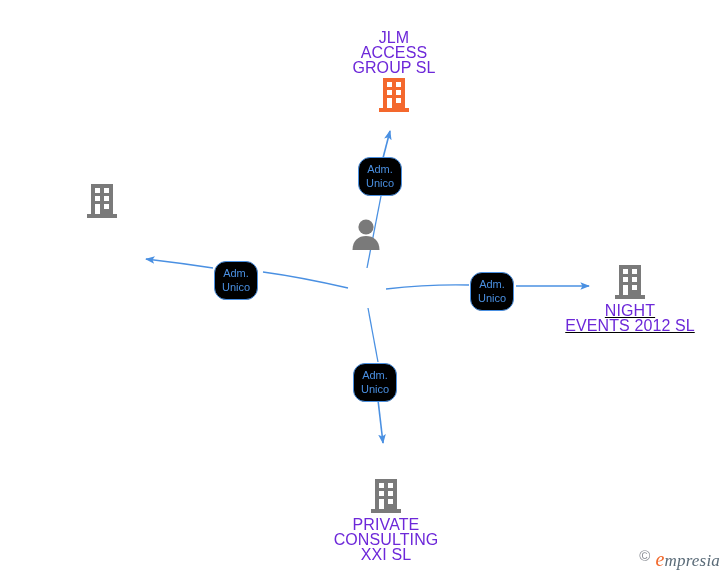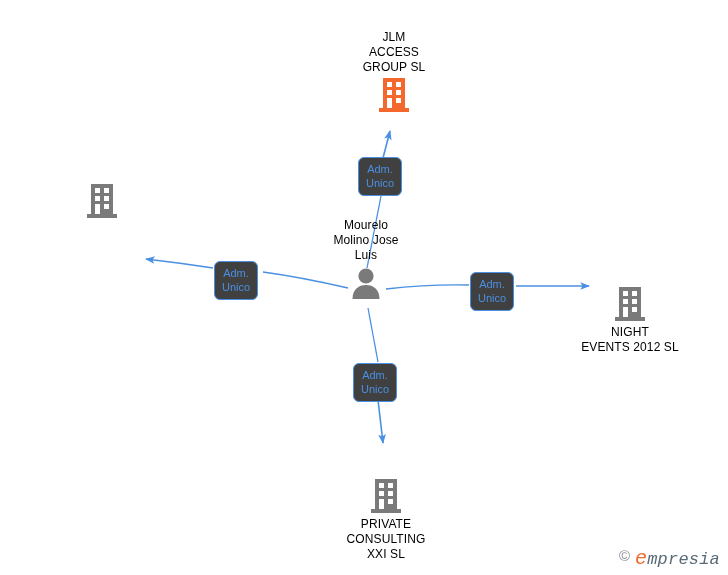--- a/index.html
+++ b/index.html
@@ -23,40 +23,40 @@
   }
   .node {
     position: absolute;
     display: flex;
     flex-direction: column;
     align-items: center;
     width: 150px;
     text-align: center;
   }
   .node-label {
-    font-size: 12px;
+    font-size: 16px;
     line-height: 15px;
-    color: #000000;
+    color: #6d28d9;
     letter-spacing: 0.1px;
     white-space: pre-line;
   }
   .node-icon {
     display: block;
     line-height: 0;
   }
   .node.company .node-label { margin-bottom: 2px; }
   .node.company.below .node-label { margin-top: 3px; margin-bottom: 0; }
   .node.person .node-label { margin-bottom: 4px; }
 
   .edge-label {
     position: absolute;
     box-sizing: border-box;
     border: 1px solid #4a90e2;
-    border-radius: 6px;
-    background: #404040;
+    border-radius: 12px;
+    background: #000000;
     color: #4a8fe0;
     font-size: 11px;
     line-height: 14px;
     text-align: center;
     padding: 4px 6px 5px 6px;
     white-space: pre-line;
     width: 44px;
   }
 
   .watermark {
@@ -67,21 +67,21 @@
     align-items: center;
     gap: 5px;
     user-select: none;
   }
   .watermark .copy {
     font-size: 15px;
     color: #8b8f96;
     line-height: 1;
   }
   .watermark .brand {
-    font-family: Liberation Mono, monospace;
+    font-family: Liberation Serif, serif;
     font-style: italic;
     font-size: 17px;
     line-height: 1;
     color: #5a6b78;
     letter-spacing: 0.2px;
     margin-top: 8px;
   }
   .watermark .brand .e {
     color: #f2682a;
     font-size: 20px;
@@ -144,21 +144,21 @@
       <rect x="9" y="5" width="5" height="5" fill="#ffffff"></rect>
       <rect x="18" y="5" width="5" height="5" fill="#ffffff"></rect>
       <rect x="9" y="13" width="5" height="5" fill="#ffffff"></rect>
       <rect x="18" y="13" width="5" height="5" fill="#ffffff"></rect>
       <rect x="9" y="21" width="5" height="10" fill="#ffffff"></rect>
       <rect x="18" y="21" width="5" height="5" fill="#ffffff"></rect>
     </svg>
   </span>
 </div>
 
-<div class="node company below" style="left:555px; top:286px;">
+<div class="node company below" style="left:555px; top:264px;text-decoration:underline;">
   <span class="node-icon">
     <svg width="32" height="36" viewBox="0 0 32 36" xmlns="http://www.w3.org/2000/svg">
       <rect x="5" y="1" width="22" height="30" fill="#7a7a7a"></rect>
       <rect x="1" y="31" width="30" height="4" fill="#7a7a7a"></rect>
       <rect x="9" y="5" width="5" height="5" fill="#ffffff"></rect>
       <rect x="18" y="5" width="5" height="5" fill="#ffffff"></rect>
       <rect x="9" y="13" width="5" height="5" fill="#ffffff"></rect>
       <rect x="18" y="13" width="5" height="5" fill="#ffffff"></rect>
       <rect x="9" y="21" width="5" height="10" fill="#ffffff"></rect>
       <rect x="18" y="21" width="5" height="5" fill="#ffffff"></rect>
@@ -180,23 +180,20 @@
       <rect x="9" y="21" width="5" height="10" fill="#ffffff"></rect>
       <rect x="18" y="21" width="5" height="5" fill="#ffffff"></rect>
     </svg>
   </span>
   <div class="node-label">PRIVATE
 CONSULTING
 XXI  SL</div>
 </div>
 
 <div class="node person above" style="left:291px; top:218px;">
-  <div class="node-label">Mourelo
-Molino Jose
-Luis</div>
   <span class="node-icon">
     <svg width="34" height="32" viewBox="0 0 34 32" xmlns="http://www.w3.org/2000/svg">
       <circle cx="17" cy="9" r="7.6" fill="#7a7a7a"></circle>
       <path d="M 3.5 32 C 3.5 22.5 9.5 18 17 18 C 24.5 18 30.5 22.5 30.5 32 Z" fill="#7a7a7a"></path>
     </svg>
   </span>
 </div>
 
 <div class="edge-label" style="left:358px; top:157px;">Adm.
 Unico</div>

